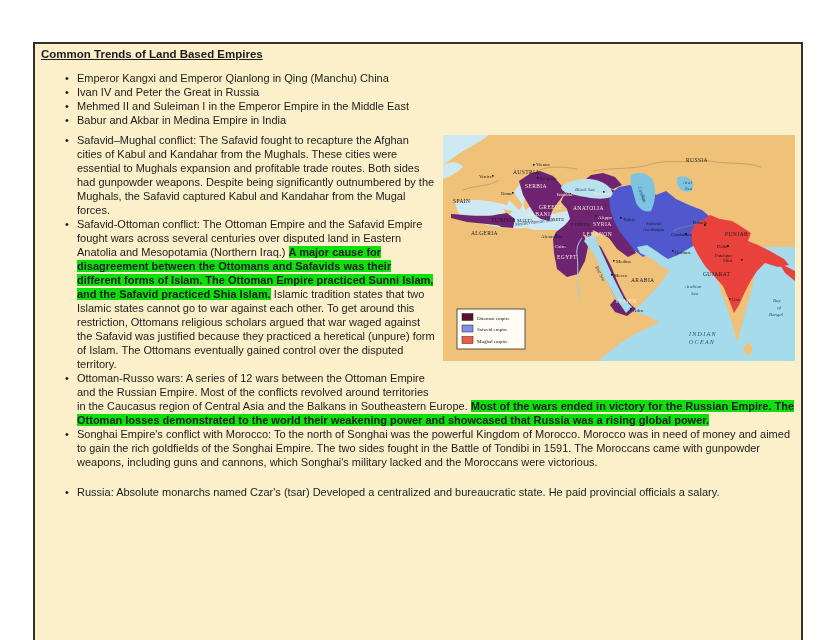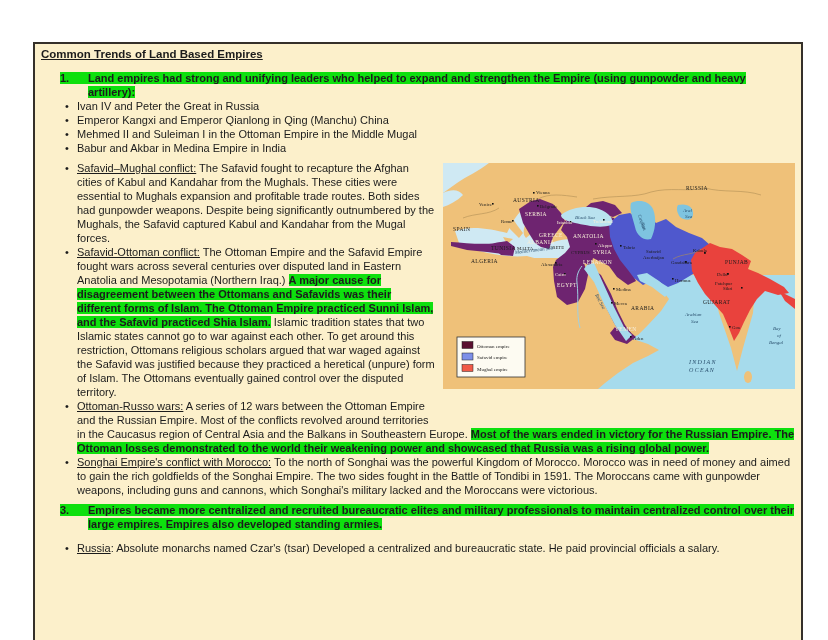--- a/index.html
+++ b/index.html
@@ -9,21 +9,21 @@
         border:2px solid #35302a;background:#fcf0cb;padding:3px 6px 16px 6px;
         font-size:11px;line-height:14px;overflow:hidden;}
   .title{font-weight:bold;text-decoration:underline;font-size:11.5px;margin-bottom:10px;}
   .hl{background:#0ee00e;}
   .bold{font-weight:bold;}
   .num-item{padding-left:47px;text-indent:-28px;}
   .num{display:inline-block;width:28px;text-indent:0;}
   .nowrap{white-space:nowrap;}
   .b-item{padding-left:36px;text-indent:-12px;}
   .dot{display:inline-block;width:12px;text-indent:0;}
-  .lead{text-decoration:underline;}
+  .lead{}
   .gap6{height:6px;}
   .gap10{height:10px;}
   .sec2{overflow:visible;}
   .mapbox{float:right;width:352px;height:226px;margin:2px 0 34px 8px;}
   .clear{clear:both;}
   
   text{font-family:"Liberation Serif",serif;fill:#1c1c1c;}
   .ml{font-size:5.5px;letter-spacing:.4px;}
   .mc{font-size:4.8px;}
   .ms{font-size:5px;font-style:italic;fill:#2a506e;}
@@ -32,26 +32,23 @@
   .wt{fill:#f6edd8;}
 </style>
 </head>
 <body>
 
 <div class="stage">
   <div class="page">
 
     <div class="title">Common Trends of Land Based Empires</div>
 
-    <div class="num-item">
-      <span class="hl bold"><span class="num">1.</span><span>Land empires had strong and unifying leaders who helped to expand and strengthen the Empire (using gunpowder and heavy artillery):</span></span>
-    </div>
+    <div class="b-item"><span class="dot">•</span><span>Emperor Kangxi and Emperor Qianlong in Qing (Manchu) China</span></div>
     <div class="b-item"><span class="dot">•</span><span>Ivan IV and Peter the Great in Russia</span></div>
-    <div class="b-item"><span class="dot">•</span><span>Emperor Kangxi and Emperor Qianlong in Qing (Manchu) China</span></div>
-    <div class="b-item"><span class="dot">•</span><span>Mehmed II and Suleiman I in the Ottoman Empire in the Middle Mugal</span></div>
+    <div class="b-item"><span class="dot">•</span><span>Mehmed II and Suleiman I in the Emperor Empire in the Middle East</span></div>
     <div class="b-item"><span class="dot">•</span><span>Babur and Akbar in Medina Empire in India</span></div>
 
     <div class="gap6"></div>
 
 
     <div class="sec2">
 
       <div class="mapbox">
         <svg width="352" height="226" viewBox="0 0 352 226" xmlns="http://www.w3.org/2000/svg">
 
@@ -213,23 +210,20 @@
       <div class="b-item">
         <span class="dot">•</span><span class="lead">Ottoman-Russo wars:</span><span> A series of 12 wars between the Ottoman Empire and the Russian Empire. Most of the conflicts revolved around territories in the Caucasus region of Central Asia and the Balkans in Southeastern Europe. </span><span class="hl bold">Most of the wars ended in victory for the Russian Empire. The Ottoman losses demonstrated to the world their weakening power and showcased that Russia was a  rising global power.</span><span></span>
       </div>
       <div class="b-item">
         <span class="dot">•</span><span class="lead">Songhai Empire's conflict with Morocco:</span><span> To the north of Songhai was the powerful Kingdom of Morocco. Morocco was in need of money and aimed to gain the rich goldfields of the Songhai Empire. The two sides fought in the Battle of Tondibi in 1591. The Moroccans came with gunpowder weapons, including guns and cannons, which Songhai's military lacked and the Moroccans were victorious.</span><span class="hl bold"></span><span></span>
       </div>
     </div>
 
     <div class="clear gap6"></div>
 
-    <div class="num-item">
-      <span class="hl bold"><span class="num">3.</span><span>Empires became more centralized and recruited bureaucratic elites and military professionals to maintain centralized control over their large empires. Empires also developed standing armies.</span></span>
-    </div>
 
     <div class="gap10"></div>
 
     <div class="b-item">
       <span class="dot">•</span><span class="lead">Russia</span><span>: Absolute monarchs named Czar's (tsar) Developed a centralized and bureaucratic state. He paid provincial officials a salary.</span>
     </div>
 
   </div>
 </div>
 

